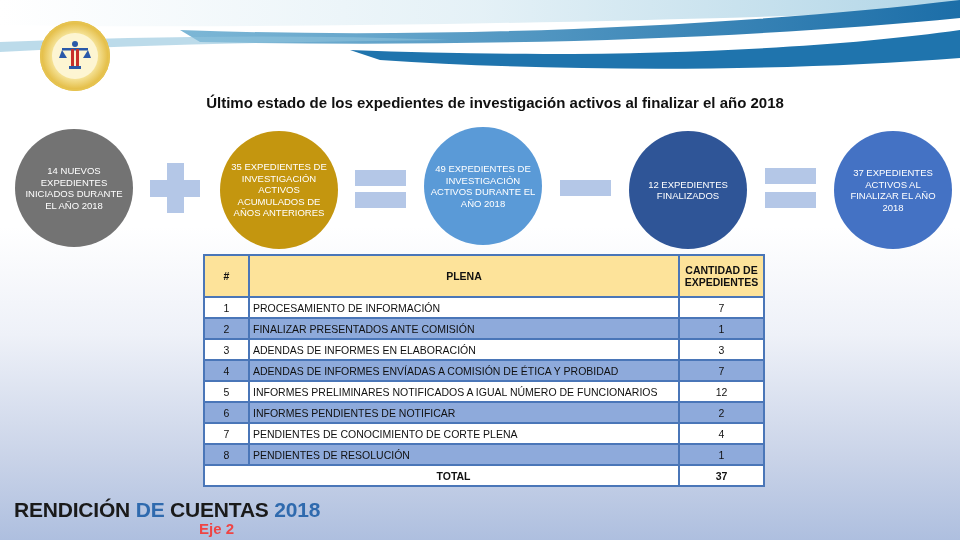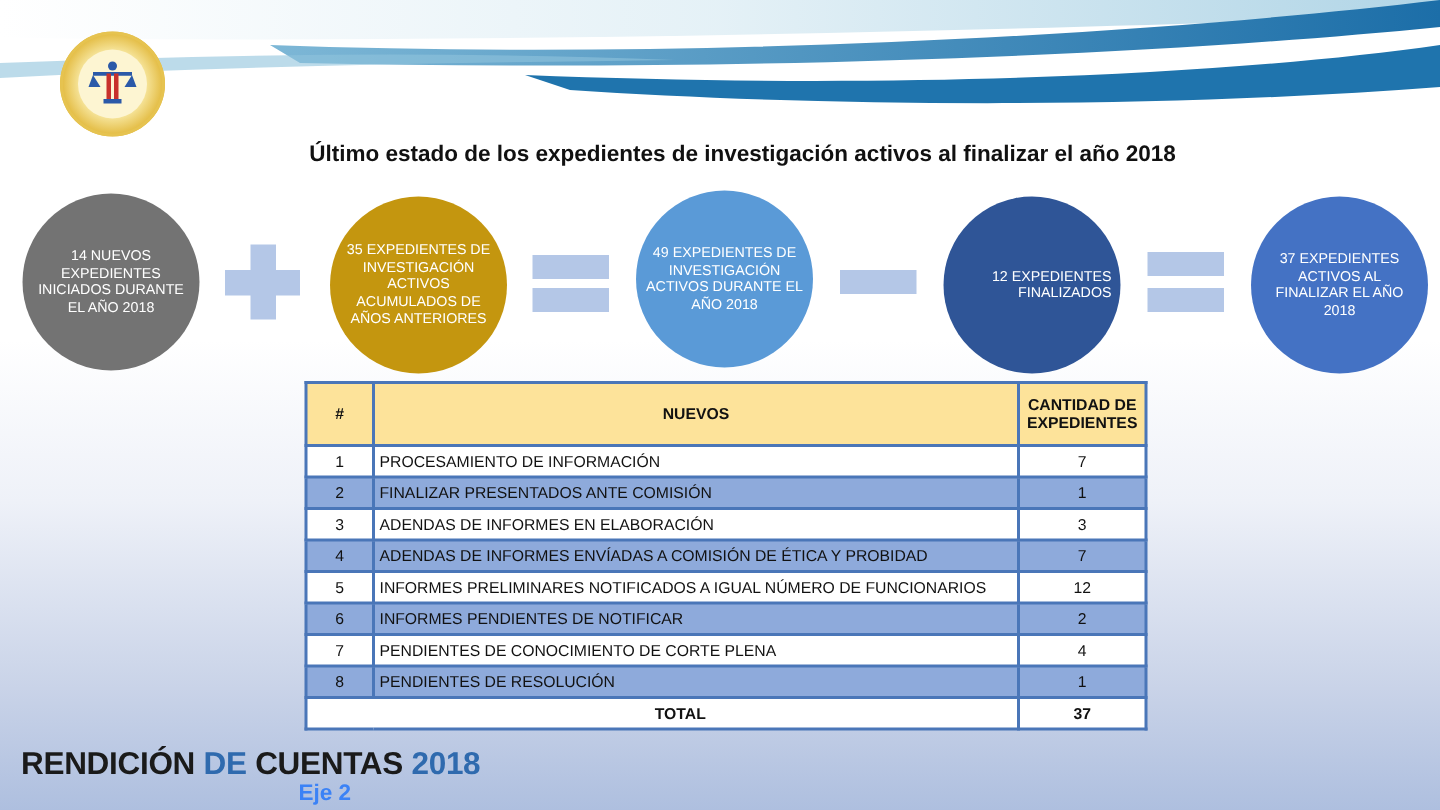--- a/index.html
+++ b/index.html
@@ -11,42 +11,42 @@
     background:radial-gradient(circle,#fff7d0 0%,#f6e49a 45%,#e2b93d 70%,#c89a1f 100%);
     box-shadow:0 0 0 2px #e6c350 inset;display:flex;align-items:center;justify-content:center;}
   .logo-inner{width:46px;height:46px;border-radius:50%;background:#fdf5d2;display:flex;align-items:center;justify-content:center;}
   .title{position:absolute;left:0;width:990px;top:94px;text-align:center;font-size:15px;font-weight:bold;color:#111;}
   .circle{position:absolute;border-radius:50%;display:flex;align-items:center;justify-content:center;
     text-align:center;color:#fff;font-size:9.5px;line-height:11.5px;font-weight:normal;}
   .circle span{display:block;padding:0 6px;}
   .c1{left:15px;top:129px;width:118px;height:118px;background:#737373;}
   .c2{left:220px;top:131px;width:118px;height:118px;background:#c4960f;}
   .c3{left:424px;top:127px;width:118px;height:118px;background:#5a9ad7;}
-  .c4{left:629px;top:131px;width:118px;height:118px;background:#2f5597;text-align:right;}
+  .c4{left:629px;top:131px;width:118px;height:118px;background:#2f5597;}
   .c5{left:834px;top:131px;width:118px;height:118px;background:#4472c4;}
   .op{position:absolute;background:#b4c7e7;}
   .plus-v{left:167px;top:163px;width:17px;height:50px;}
   .plus-h{left:150px;top:180px;width:50px;height:17px;}
   .eq1a{left:355px;top:170px;width:51px;height:16px;}
   .eq1b{left:355px;top:192px;width:51px;height:16px;}
   .minus{left:560px;top:180px;width:51px;height:16px;}
   .eq2a{left:765px;top:168px;width:51px;height:16px;}
   .eq2b{left:765px;top:192px;width:51px;height:16px;}
   table{position:absolute;left:203px;top:254px;border-collapse:collapse;width:562px;
     font-size:10.5px;color:#111;}
   td,th{border:2px solid #4a76b8;padding:0 3px;height:19px;}
   th{background:#fde39a;font-weight:bold;height:40px;}
   .col-n{width:37px;text-align:center;}
   .col-q{width:77px;text-align:center;}
   tr.w td{background:#fff;}
   tr.b td{background:#8eaadb;}
   .total td{background:#fff;height:19px;}
   .footer1{position:absolute;left:14px;top:498px;font-size:21px;font-weight:bold;letter-spacing:-0.2px;color:#1a1a1a;}
   .footer1 .blue{color:#2f6aae;}
-  .footer2{position:absolute;left:199px;top:520px;font-size:15px;font-weight:bold;color:#3b82f6;}
+  .footer2{position:absolute;left:199px;top:520px;font-size:15px;font-weight:bold;color:#ef4444;}
 </style>
 </head>
 <body>
 
 <svg class="swoosh" viewBox="0 0 960 95" preserveAspectRatio="none">
   <defs>
     <linearGradient id="g1" x1="0" x2="1">
         <stop offset="0" stop-color="#ffffff"></stop>
         <stop offset="0.5" stop-color="#d9ebf3"></stop>
         <stop offset="1" stop-color="#8fc3dc"></stop>
@@ -98,21 +98,21 @@
 <div class="op eq2a"></div>
 <div class="op eq2b"></div>
 <div class="circle c5">
     <span>37 EXPEDIENTES ACTIVOS AL FINALIZAR EL AÑO 2018</span>
   </div>
 
 <table>
   <tbody>
       <tr>
     <th class="col-n">#</th>
-    <th>NUEVOS</th>
+    <th>PLENA</th>
     <th class="col-q">CANTIDAD DE EXPEDIENTES</th>
   </tr>
   <tr class="w">
         <td class="col-n">1</td>
         <td>PROCESAMIENTO DE INFORMACIÓN</td>
         <td class="col-q">7</td>
       </tr>
   <tr class="b">
         <td class="col-n">2</td>
         <td>FINALIZAR PRESENTADOS ANTE COMISIÓN</td>

